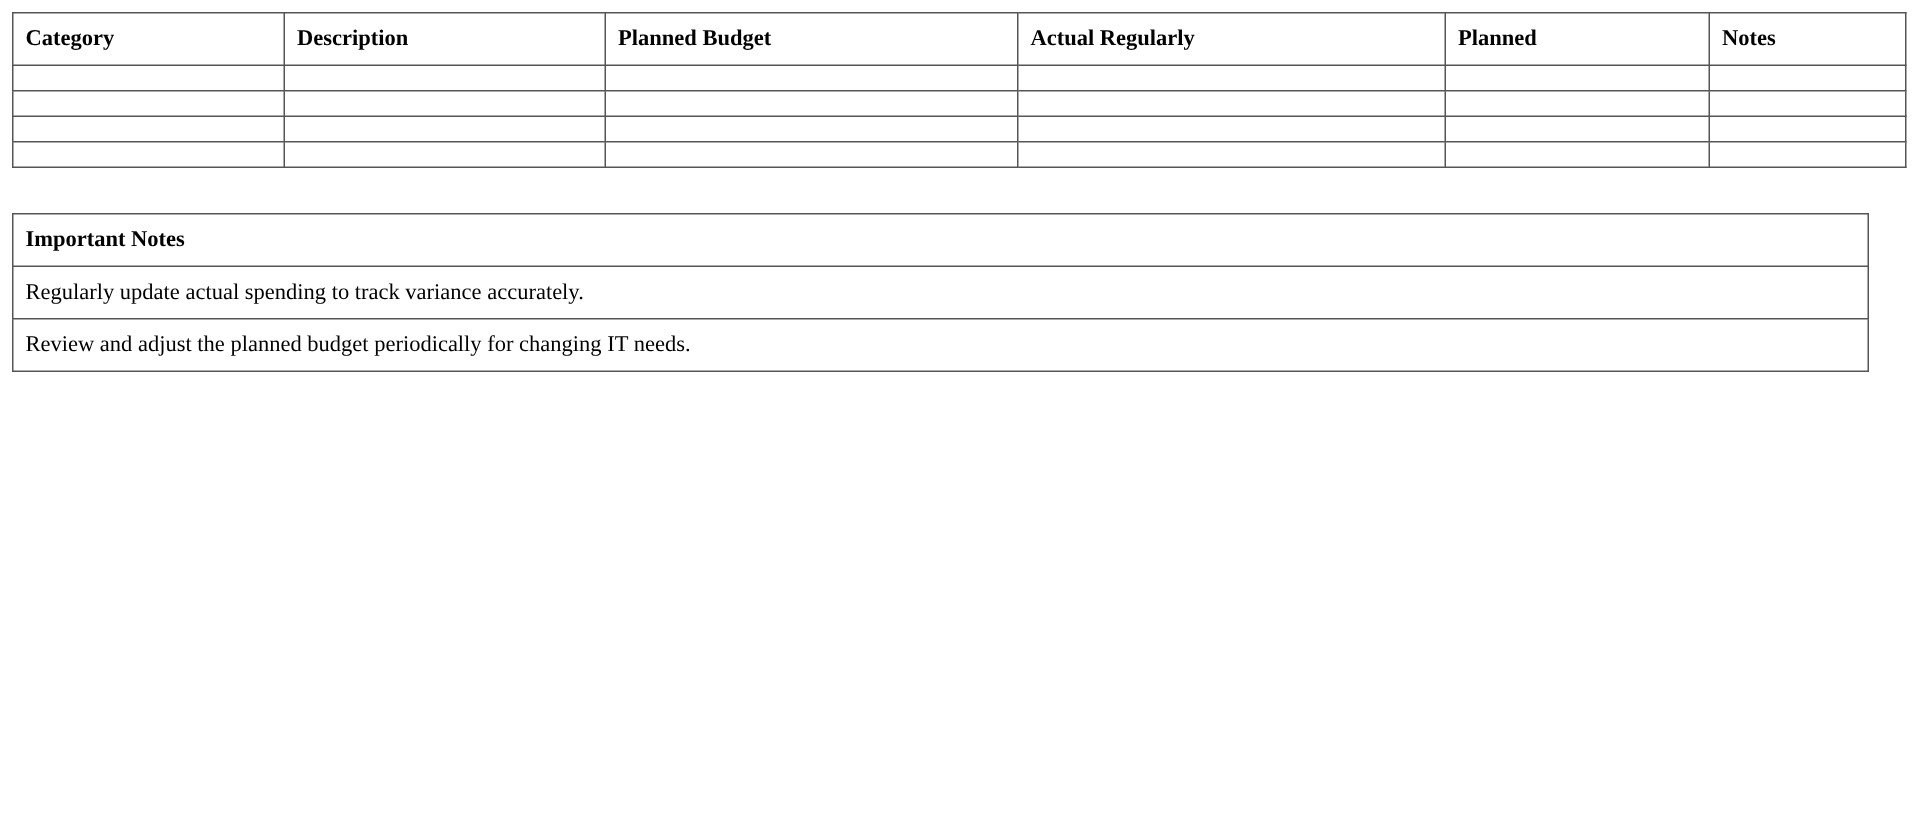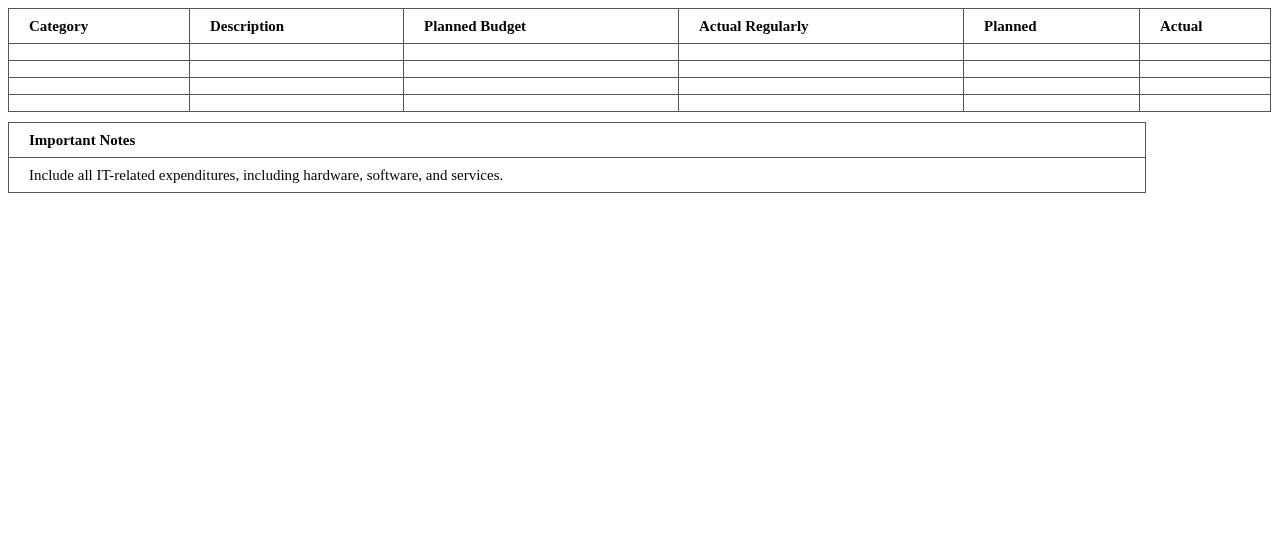--- a/index.html
+++ b/index.html
@@ -1,22 +1,22 @@
 <!DOCTYPE html>
 <html><head>
   <meta charset="utf-8">
   <style>
     html, body { margin: 0; padding: 0; background: #ffffff; }
     body { width: 1278px; height: 550px; position: relative; font-family: "Liberation Serif", serif; color: #000; font-size: 15px; }
     table { border-collapse: collapse; position: absolute; left: 8px; table-layout: fixed; }
-    td, th { border: 1px solid #555; padding: 0 20px; text-align: left; }
+    td, th { border: 1px solid #555; padding: 0 8px; text-align: left; }
     #budget-table { top: 8px; width: 1262px; }
     #budget-table th { height: 34px; font-weight: bold; font-size: 15px; }
     #budget-table td { height: 16px; padding: 0; }
-    #notes-table { top: 122px; width: 1138px; }
+    #notes-table { top: 142px; width: 1238px; }
     #notes-table th, #notes-table td { height: 34px; font-size: 15px; }
     #notes-table th { font-weight: bold; }
     #notes-table td { font-weight: normal; }
   </style>
 </head>
 <body>
 
 <table id="budget-table">
   <colgroup>
     <col style="width:181px">
@@ -26,21 +26,21 @@
     <col style="width:176px">
     <col style="width:131px">
   </colgroup>
   <thead>
     <tr>
       <th>Category</th>
       <th>Description</th>
       <th>Planned Budget</th>
       <th>Actual Regularly</th>
       <th>Planned</th>
-      <th>Actual</th>
+      <th>Notes</th>
     </tr>
   </thead>
   <tbody>
     <tr>
       <td></td>
       <td></td>
       <td></td>
       <td></td>
       <td></td>
       <td></td>
@@ -73,16 +73,19 @@
 </table>
 
 <table id="notes-table">
   <thead>
     <tr>
       <th>Important Notes</th>
     </tr>
   </thead>
   <tbody>
     <tr>
-      <td>Include all IT-related expenditures, including hardware, software, and services.</td>
+      <td>Regularly update actual spending to track variance accurately.</td>
+    </tr>
+    <tr>
+      <td>Review and adjust the planned budget periodically for changing IT needs.</td>
     </tr>
   </tbody>
 </table>
 
 </body></html>

